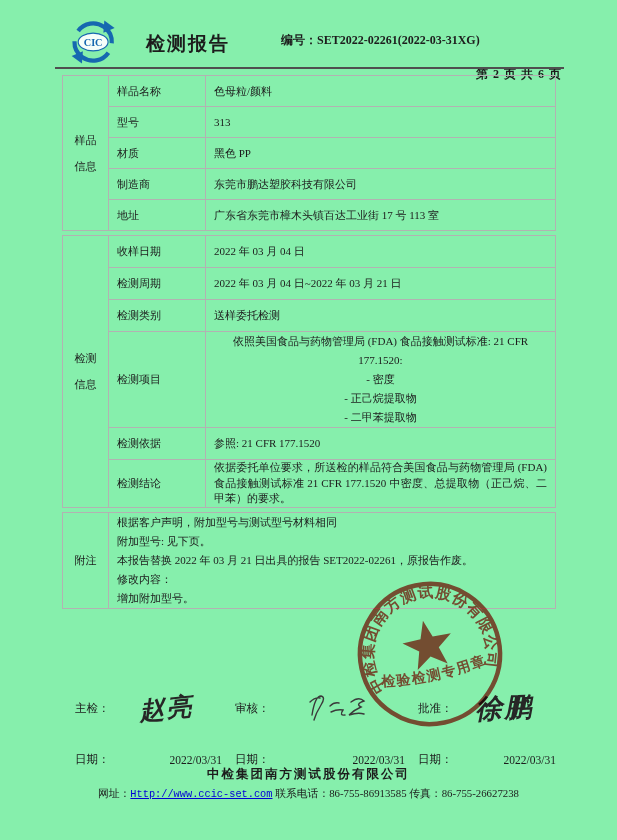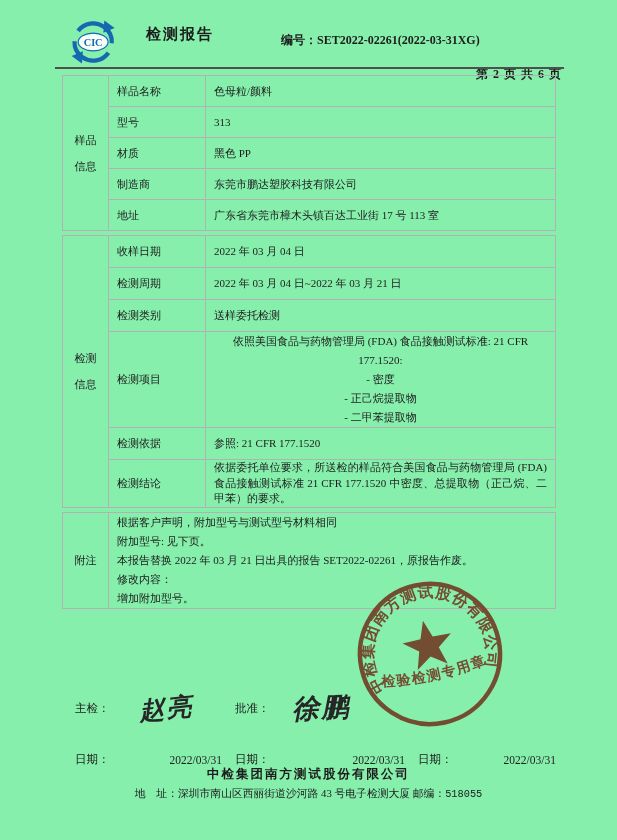--- a/index.html
+++ b/index.html
@@ -15,21 +15,21 @@
     position:relative;
     width:617px;height:840px;
     background:#86efac;
     font-family:"Liberation Serif","DejaVu Serif",serif;
     color:var(--ink);
     overflow:hidden;
   }
   
   .header{position:absolute;top:14px;left:62px;right:55px;height:52px;}
   .logo{position:absolute;left:0;top:0;width:66px;height:56px;color:var(--logo-color);}
-  .hdr-title{position:absolute;left:84px;top:11px;font-size:15px;font-weight:bold;letter-spacing:2px;}
+  .hdr-title{position:absolute;left:84px;top:17px;font-size:19px;font-weight:bold;letter-spacing:2px;}
   .hdr-no{position:absolute;left:175px;top:18px;font-size:12px;font-weight:bold;margin-left:44px;}
   .hdr-page{position:absolute;right:0;top:18px;font-size:12px;font-weight:bold;letter-spacing:1px;margin-top:34px;}
   .rule{position:absolute;top:67px;left:55px;right:53px;border-top:2px solid #4f4f4f;}
   
   .tables{position:absolute;top:75px;left:62px;width:494px;}
   table.sec{border-collapse:collapse;width:494px;margin-bottom:4px;table-layout:fixed;}
   table.sec td{border:1.5px solid var(--border);font-size:11px;vertical-align:middle;padding:0 8px;}
   td.c-sec{width:46px;text-align:center;padding:0 2px;}
   td.c-sec div{line-height:26px;}
   td.c-lab{width:97px;}
@@ -175,20 +175,28 @@
     </tbody>
       </table>
   </div>
 
   <div class="sigzone">
     <div class="sigrow">
       <div class="sigcol w1">
         <span class="siglabel">主检：</span>
         <span class="sigslot">
           <span class="signame">赵亮</span>
+        </span>
+      </div>
+      <div class="sigcol w2">
+        <span class="siglabel">审核：</span>
+        <span class="sigslot">
+          <svg width="74" height="42" viewBox="0 0 74 42">
+            <path d="M12 28 Q15 9 21 9 Q26 10 21 18 Q16 26 14 33 M10 15 q5 -5 10 -4 M30 19 q4 -4 9 -3 m-8 9 q6 -3 12 -2 q-4 6 2 5 m6 -13 q8 -6 13 -1 q-9 3 -3 6 q-7 3 -12 8 q9 -3 15 -1" stroke="#3a3a3a" stroke-width="1.4" fill="none" stroke-linecap="round"></path>
+          </svg>
         </span>
       </div>
       <div class="sigcol w3">
         <span class="siglabel">批准：</span>
         <span class="sigslot">
           <span class="signame big">徐鹏</span>
         </span>
       </div>
     </div>
     <div class="daterow">
@@ -218,18 +226,19 @@
       <textPath href="#ringArc" startOffset="50%" text-anchor="middle">中检集团南方测试股份有限公司</textPath>
     </text>
     <text font-size="14" font-weight="bold" fill="currentColor" letter-spacing="1.5" font-family="Liberation Serif, DejaVu Serif, serif">
       <textPath href="#bannerArc" startOffset="50%" text-anchor="middle">检验检测专用章</textPath>
     </text>
   </svg>
 
   <div class="footer">
     <div class="f-company">中检集团南方测试股份有限公司</div>
     <div class="f-line">
-      <span>地　址：</span><span>深圳市南山区西丽街道沙河路 43 号电子检测大厦</span>
-      <span>邮编：</span><span class="f-mono">518055</span>
+      <span>网址：</span><a class="f-mono f-link" href="#">Http://www.ccic-set.com</a>
+      <span>联系电话：</span><span>86-755-86913585</span>
+      <span>传真：</span><span>86-755-26627238</span>
     </div>
   </div>
 
 </div>
 
 </body></html>

